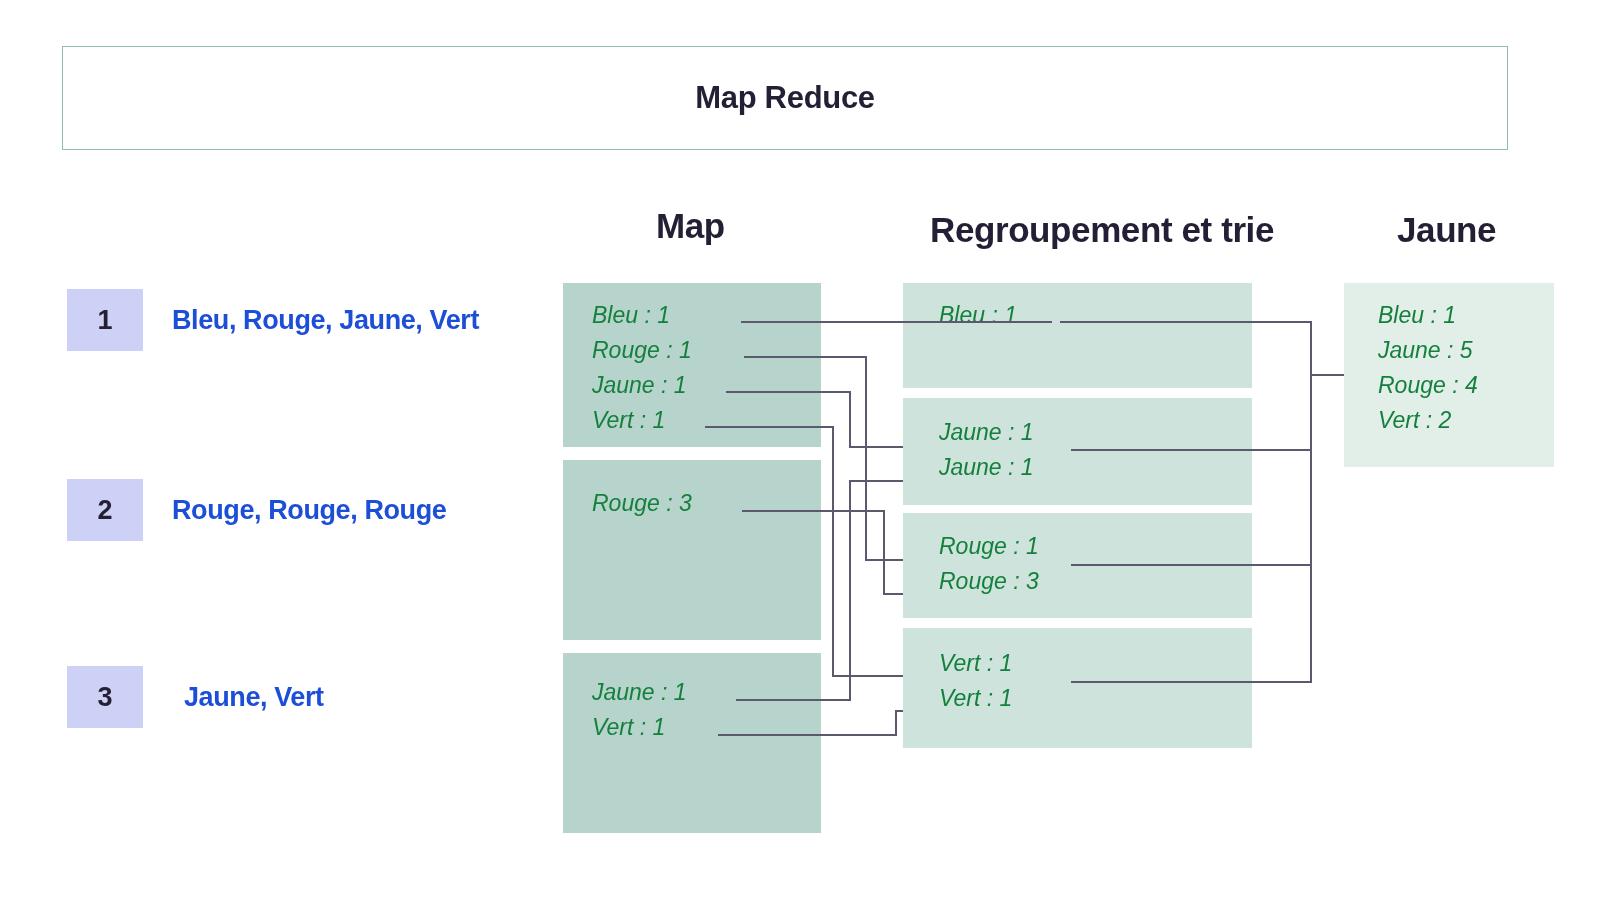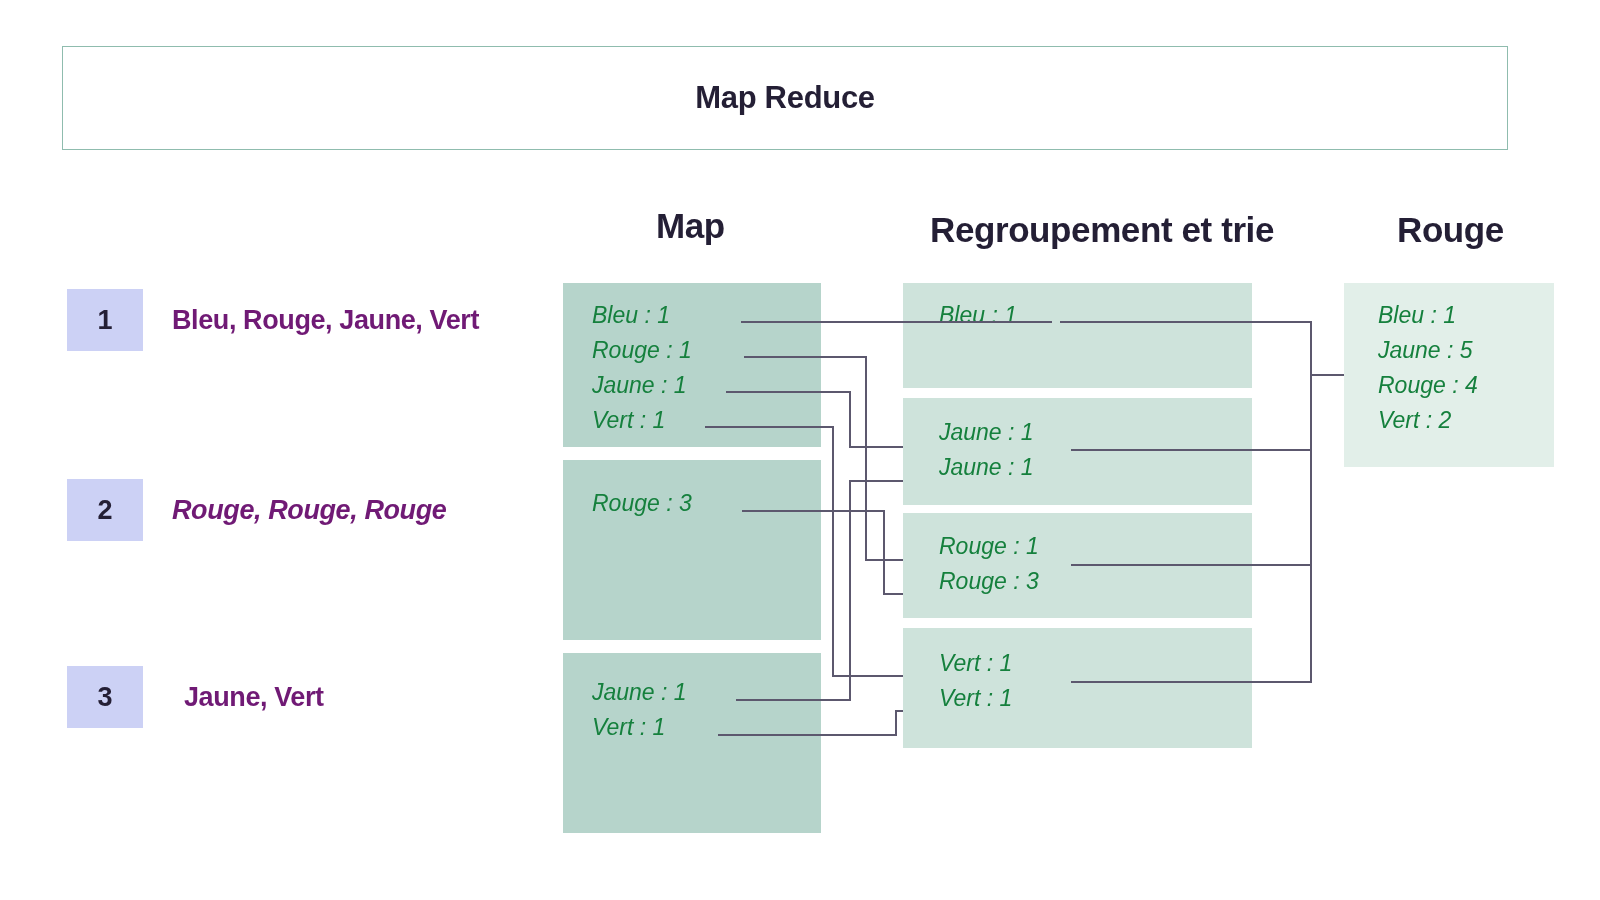--- a/index.html
+++ b/index.html
@@ -34,28 +34,28 @@
   #head-shuffle{left:930px;top:210px;}
   #head-reduce{left:1397px;top:210px;}
 
   
   .badge{
     position:absolute;width:76px;height:62px;background:#ccd1f5;
     display:flex;align-items:center;justify-content:center;
     font-size:27px;font-weight:bold;color:#241f35;
   }
   .row-label{
-    position:absolute;font-size:27px;font-weight:bold;color:#701a75;
+    position:absolute;font-size:27px;font-weight:bold;color:#1d4ed8;
     letter-spacing:-0.4px;white-space:nowrap;
   }
   #badge-1{left:67px;top:289px;}
   #badge-2{left:67px;top:479px;}
   #badge-3{left:67px;top:666px;}
   #rowlabel-1{left:172px;top:305px;}
-  #rowlabel-2{left:172px;top:495px;font-style:italic;}
+  #rowlabel-2{left:172px;top:495px;}
   #rowlabel-3{left:172px;top:682px;margin-left:12px;}
 
   
   .panel{position:absolute;box-sizing:border-box;}
   .panel-map{background:#b6d4cb;}
   .panel-shuffle{background:#cee3db;}
   .panel-reduce{background:#e2efe9;}
 
   .kv{
     position:absolute;font-size:23px;color:#15803d;
@@ -83,21 +83,21 @@
 <body>
 
 <div id="stage">
 
   <div class="title-box">
     <div class="title-text">Map Reduce</div>
   </div>
 
   <div class="col-head" id="head-map">Map</div>
   <div class="col-head" id="head-shuffle">Regroupement et trie</div>
-  <div class="col-head" id="head-reduce">Rouge</div>
+  <div class="col-head" id="head-reduce">Jaune</div>
 
   <div class="badge" id="badge-1">1</div>
   <div class="row-label" id="rowlabel-1">Bleu, Rouge, Jaune, Vert</div>
 
   <div class="badge" id="badge-2">2</div>
   <div class="row-label" id="rowlabel-2">Rouge, Rouge, Rouge</div>
 
   <div class="badge" id="badge-3">3</div>
   <div class="row-label" id="rowlabel-3">Jaune, Vert</div>
 

